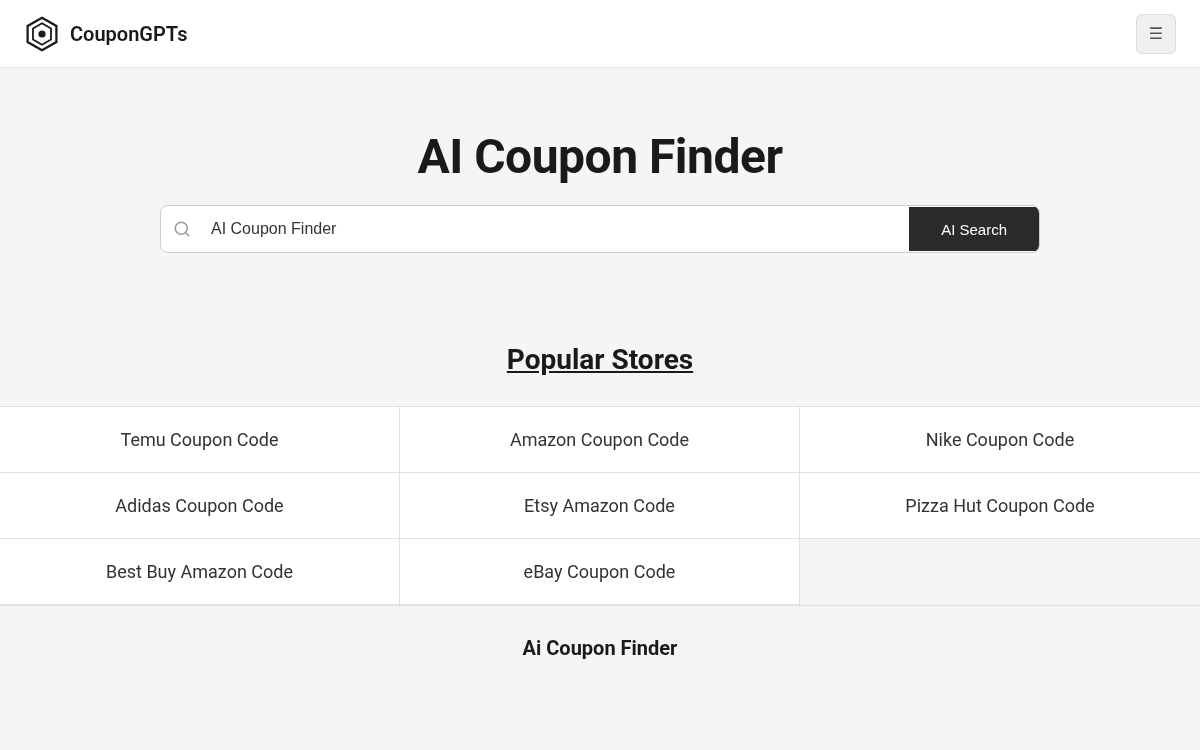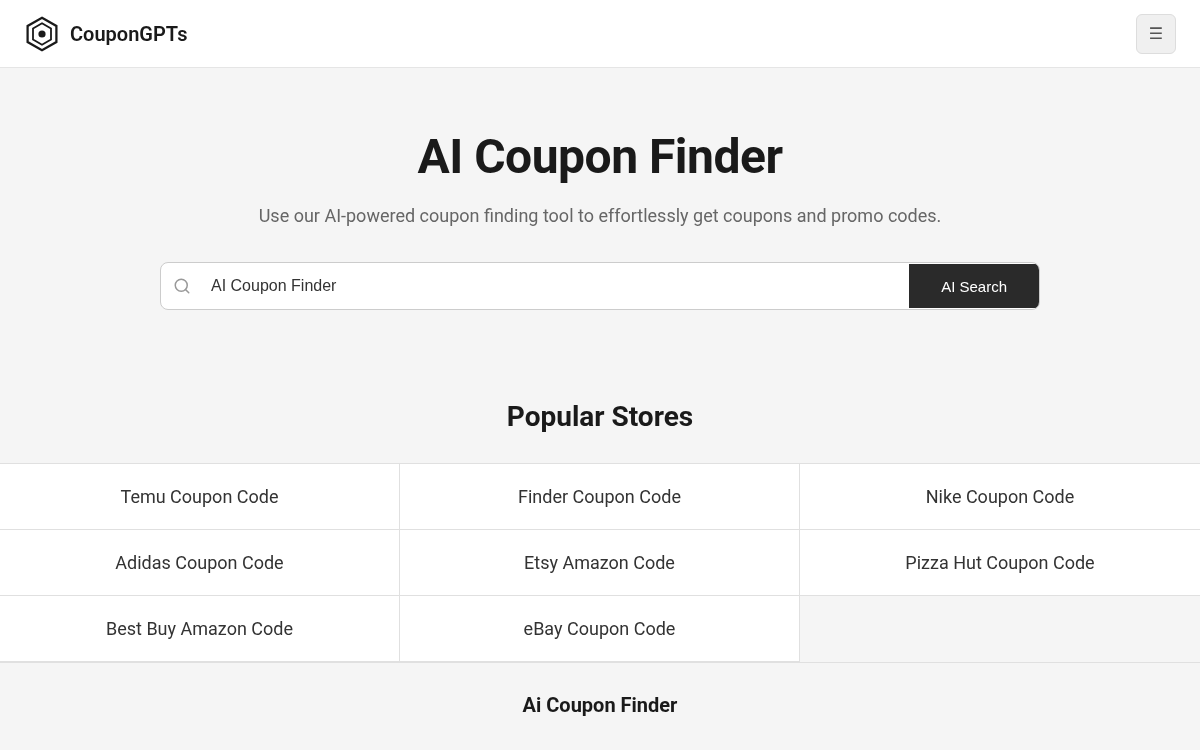--- a/index.html
+++ b/index.html
@@ -128,20 +128,21 @@
       background: #f5f5f5;
       padding: 40px 0 0;
     }
 
     .popular-title {
       text-align: center;
       font-size: 28px;
       font-weight: 700;
       color: #1a1a1a;
       margin-bottom: 30px;
+      text-decoration: underline;
     }
 
     .stores-grid {
       display: grid;
       grid-template-columns: repeat(3, 1fr);
       border-top: 1px solid #e0e0e0;
     }
 
     .store-item {
       background: #ffffff;
@@ -184,38 +185,37 @@
     </svg>
     <span class="logo-text">CouponGPTs</span>
   </a>
   <button class="header-btn">
     <span>☰</span>
   </button>
 </header>
 
 <section class="hero">
   <h1 class="hero-title">AI Coupon Finder</h1>
-  <p class="hero-subtitle">Use our AI-powered coupon finding tool to effortlessly get coupons and promo codes.</p>
   <div class="search-bar">
     <div class="search-icon-wrap">
       <svg width="18" height="18" viewBox="0 0 24 24" fill="none" stroke="#999" stroke-width="2" stroke-linecap="round" stroke-linejoin="round">
         <circle cx="11" cy="11" r="8"></circle>
         <line x1="21" y1="21" x2="16.65" y2="16.65"></line>
       </svg>
     </div>
     <input class="search-input" type="text" value="AI Coupon Finder" placeholder="AI Coupon Finder" style="">
     <button class="search-btn">AI Search</button>
   </div>
 </section>
 
 <section class="popular-section">
   <h2 class="popular-title">Popular Stores</h2>
   <div class="stores-grid" id="stores-grid">
   <div class="store-item">Temu Coupon Code</div>
-      <div class="store-item">Finder Coupon Code</div>
+      <div class="store-item">Amazon Coupon Code</div>
       <div class="store-item">Nike Coupon Code</div>
       <div class="store-item">Adidas Coupon Code</div>
       <div class="store-item">Etsy Amazon Code</div>
       <div class="store-item">Pizza Hut Coupon Code</div>
       <div class="store-item">Best Buy Amazon Code</div>
       <div class="store-item">eBay Coupon Code</div>
     </div>
 </section>
 
 <div class="footer-section">

